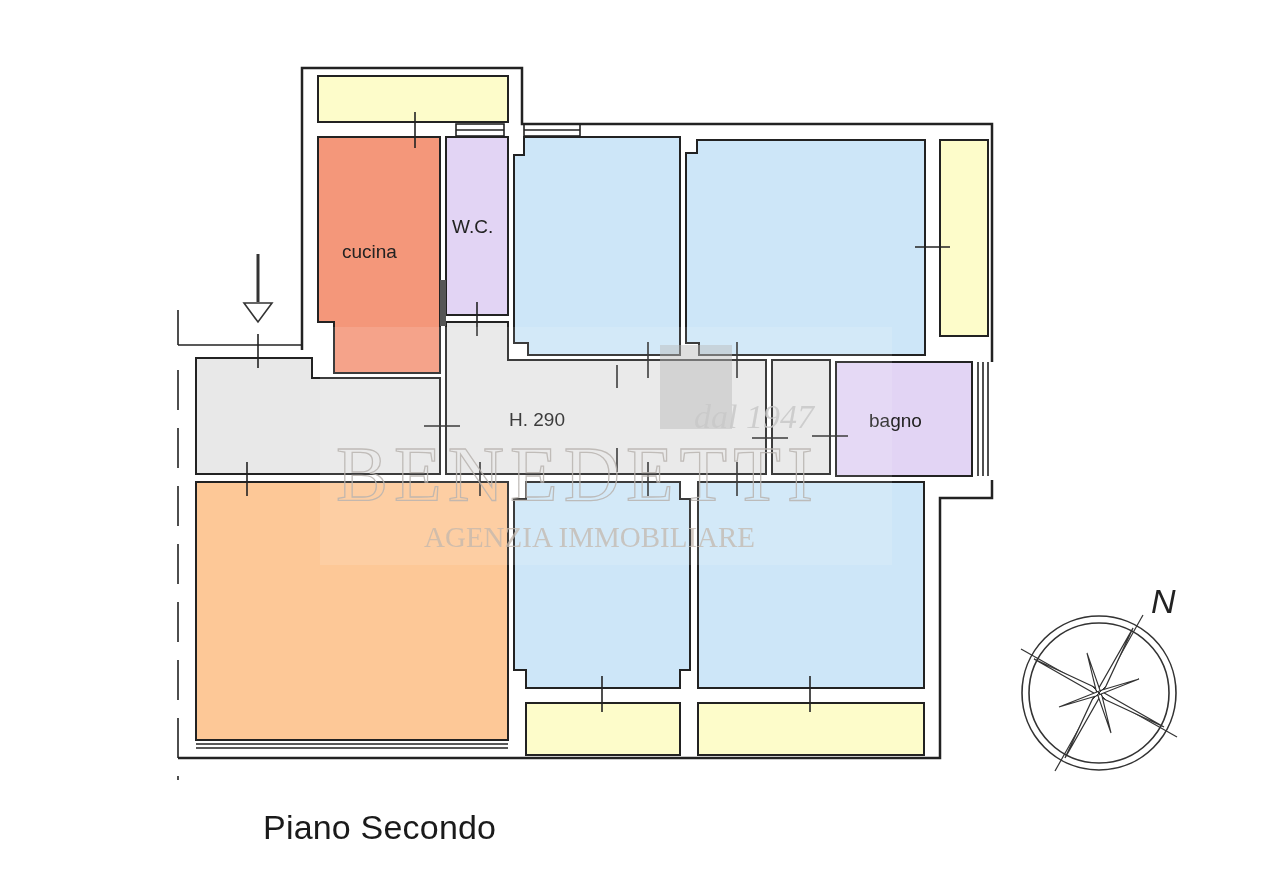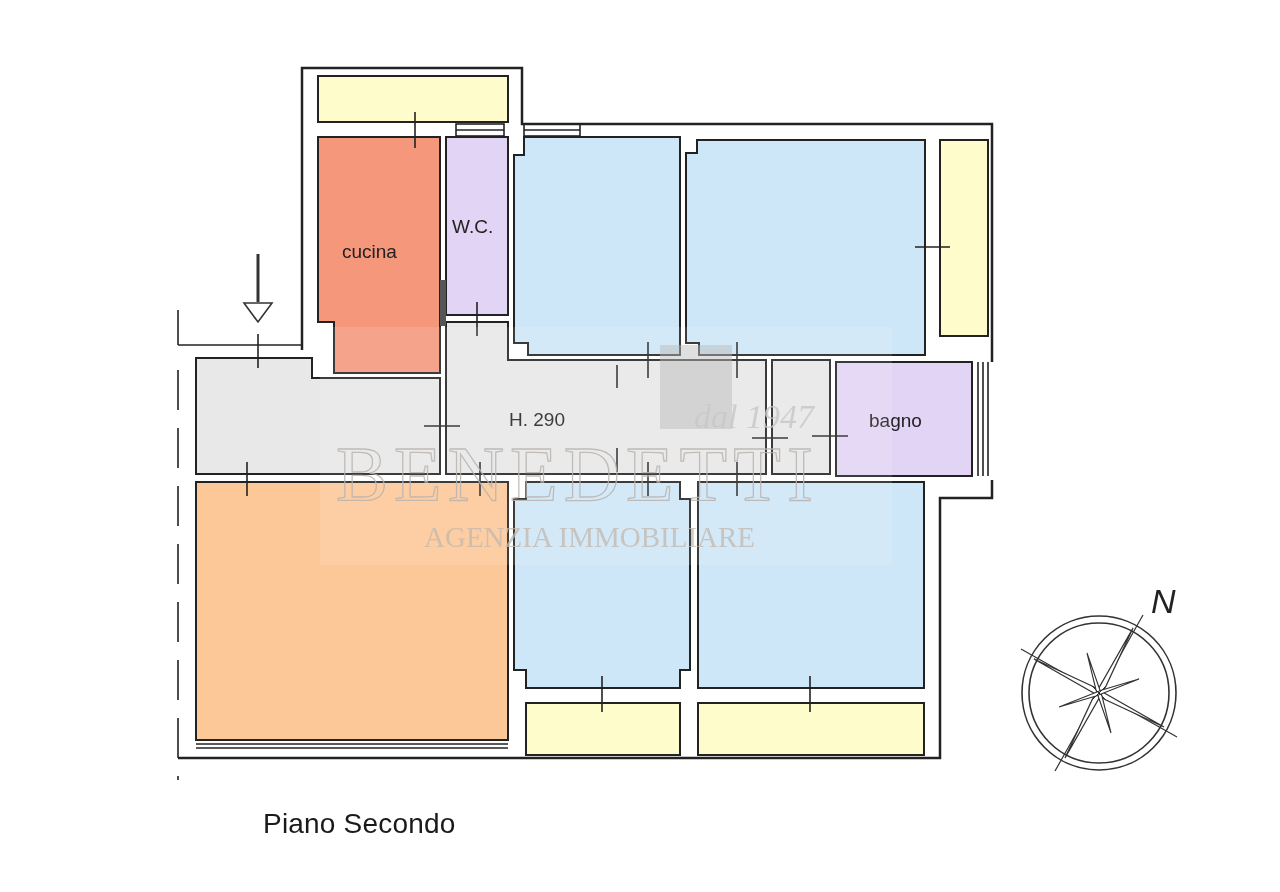--- a/index.html
+++ b/index.html
@@ -3,21 +3,21 @@
   <meta charset="utf-8">
   <style>
     html, body { margin: 0; padding: 0; background: #ffffff; }
     body { width: 1280px; height: 892px; position: relative; overflow: hidden; font-family: "Liberation Sans", sans-serif; }
     #plan { position: absolute; left: 0; top: 0; width: 1280px; height: 892px; }
     .wall { fill: none; stroke: #222; stroke-width: 2.5; }
     .thin { fill: none; stroke: #222; stroke-width: 1.6; }
     .room { stroke: #222; stroke-width: 2; }
     .door { stroke: #222; stroke-width: 1.6; }
     .label { font-family: "Liberation Sans", sans-serif; font-size: 19px; fill: #222; }
-    .title { position: absolute; left: 263px; top: 808px; font-size: 28px; color: #1a1a1a; font-family: "Liberation Sans", sans-serif; letter-spacing: 0.2px; }
+    .title { position: absolute; left: 263px; top: 808px; font-size: 34px; color: #1a1a1a; font-family: "Liberation Sans", sans-serif; letter-spacing: 0.2px; }
     .wm-big { font-family: "Liberation Serif", serif; font-size: 78px; fill: none; stroke: #b9b4b0; stroke-width: 1.3; letter-spacing: 6px; opacity: 0.85; }
     .wm-small { font-family: "Liberation Serif", serif; font-size: 29px; fill: #c3b8ae; opacity: 0.75; }
     .wm-italic { font-family: "Liberation Serif", serif; font-style: italic; font-size: 34px; fill: #c9c9c9; opacity: 0.85; }
   </style>
 </head>
 <body>
 
 <svg id="plan" viewBox="0 0 1280 892" xmlns="http://www.w3.org/2000/svg">
 
   <g>

